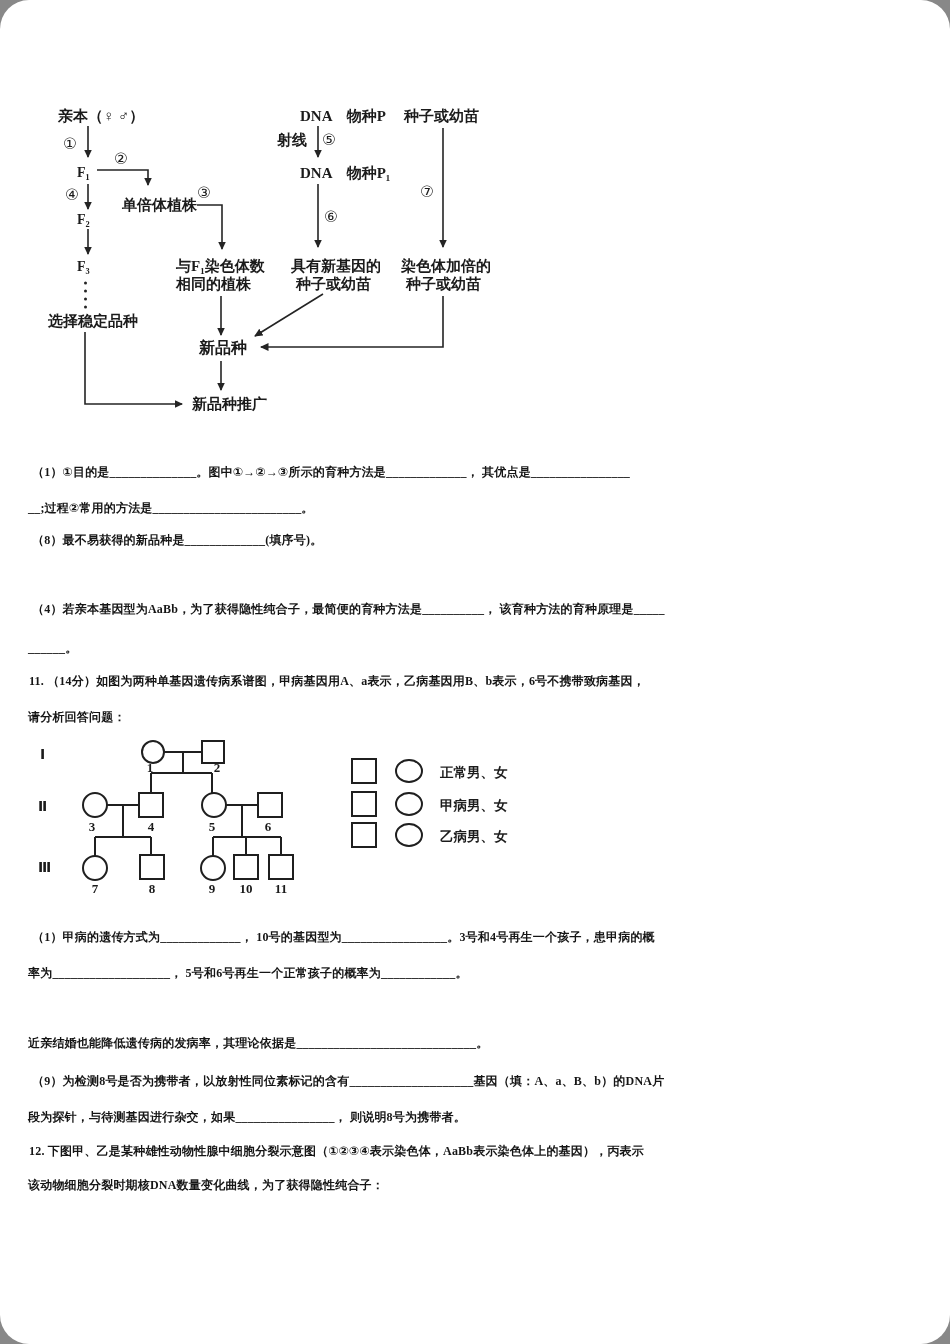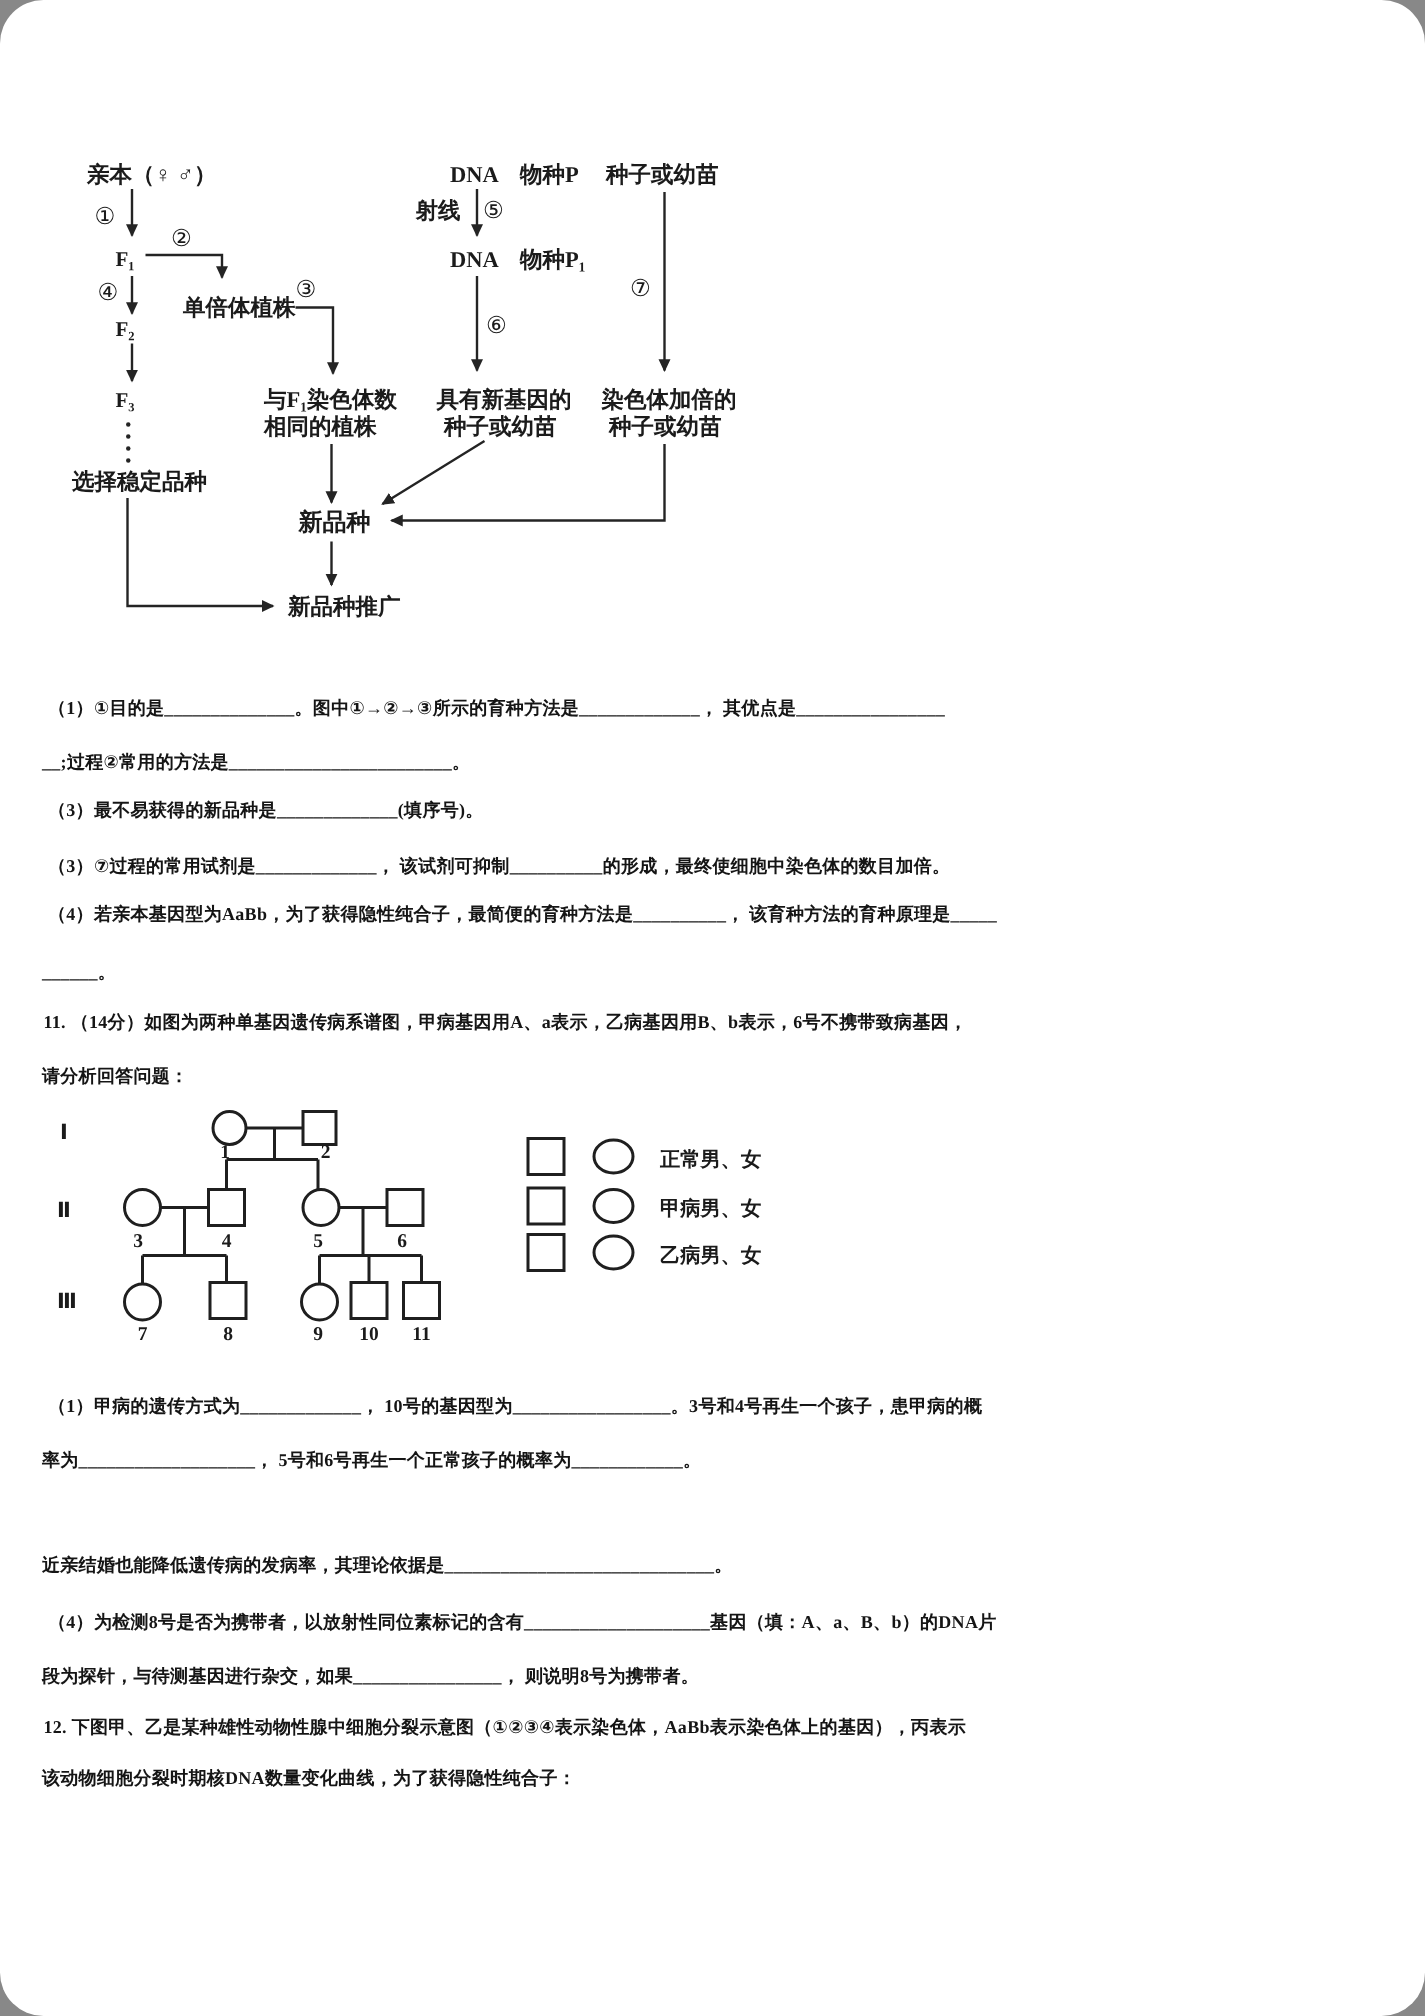--- a/index.html
+++ b/index.html
@@ -85,22 +85,21 @@
     <text class="fc-label" x="404" y="121">种子或幼苗</text>
     <text class="fc-step" x="420" y="197">⑦</text>
     <text class="fc-label" x="401" y="271">染色体加倍的</text>
     <text class="fc-label" x="406" y="289">种子或幼苗</text>
     <text class="fc-label" x="199" y="353" style="font-size:16px">新品种</text>
     <text class="fc-label" x="192" y="409">新品种推广</text>
   </svg>
 
   <div class="tl" style="top:461px;left:32px">（1）①目的是______________。图中①→②→③所示的育种方法是_____________， 其优点是________________</div>
   <div class="tl" style="top:497px;left:28px">__;过程②常用的方法是________________________。</div>
-  <div class="tl" style="top:529px;left:32px">（3）最不易获得的新品种是_____________(填序号)。</div>
-  <div class="tl" style="top:566px;left:32px">（3）⑦过程的常用试剂是_____________， 该试剂可抑制__________的形成，最终使细胞中染色体的数目加倍。</div>
+  <div class="tl" style="top:529px;left:32px">（8）最不易获得的新品种是_____________(填序号)。</div>
   <div class="tl" style="top:598px;left:32px">（4）若亲本基因型为AaBb，为了获得隐性纯合子，最简便的育种方法是__________， 该育种方法的育种原理是_____</div>
   <div class="tl" style="top:637px;left:28px">______。</div>
 
   <div class="tl" style="top:670px;left:29px">11. （14分）如图为两种单基因遗传病系谱图，甲病基因用A、a表示，乙病基因用B、b表示，6号不携带致病基因，</div>
   <div class="tl" style="top:706px;left:28px">请分析回答问题：</div>
 
   <svg style="position:absolute;left:20px;top:735px" width="520" height="170" viewBox="20 735 520 170">
     <defs>
       <pattern id="ph" patternUnits="userSpaceOnUse" width="6" height="5">
         <rect width="6" height="5" fill="#ffffff"></rect>
@@ -172,19 +171,19 @@
 
       <rect class="pstroke" x="352" y="823" width="24" height="24" fill="url(#pv)"></rect>
       <ellipse class="pstroke" cx="409" cy="835" rx="13" ry="11" fill="url(#pv)"></ellipse>
       <text class="pd-leg" x="440" y="841">乙病男、女</text>
     </g>
   </svg>
 
   <div class="tl" style="top:926px;left:32px">（1）甲病的遗传方式为_____________， 10号的基因型为_________________。3号和4号再生一个孩子，患甲病的概</div>
   <div class="tl" style="top:962px;left:28px">率为___________________， 5号和6号再生一个正常孩子的概率为____________。</div>
   <div class="tl" style="top:1032px;left:28px">近亲结婚也能降低遗传病的发病率，其理论依据是_____________________________。</div>
-  <div class="tl" style="top:1070px;left:32px">（4）为检测8号是否为携带者，以放射性同位素标记的含有____________________基因（填：A、a、B、b）的DNA片</div>
+  <div class="tl" style="top:1070px;left:32px">（9）为检测8号是否为携带者，以放射性同位素标记的含有____________________基因（填：A、a、B、b）的DNA片</div>
   <div class="tl" style="top:1106px;left:28px">段为探针，与待测基因进行杂交，如果________________， 则说明8号为携带者。</div>
 
   <div class="tl" style="top:1140px;left:29px">12. 下图甲、乙是某种雄性动物性腺中细胞分裂示意图（①②③④表示染色体，AaBb表示染色体上的基因），丙表示</div>
   <div class="tl" style="top:1174px;left:28px">该动物细胞分裂时期核DNA数量变化曲线，为了获得隐性纯合子：</div>
 
 </div>
 
 </body></html>

